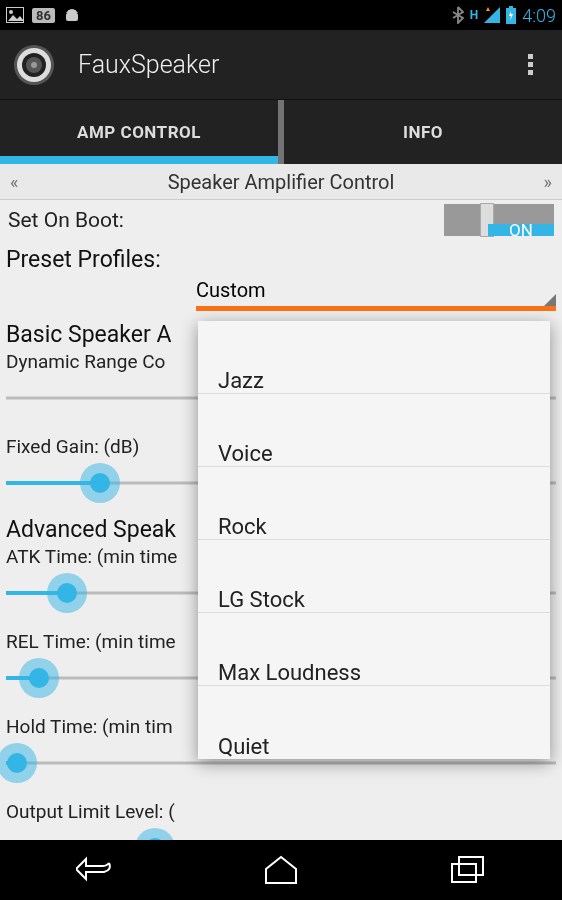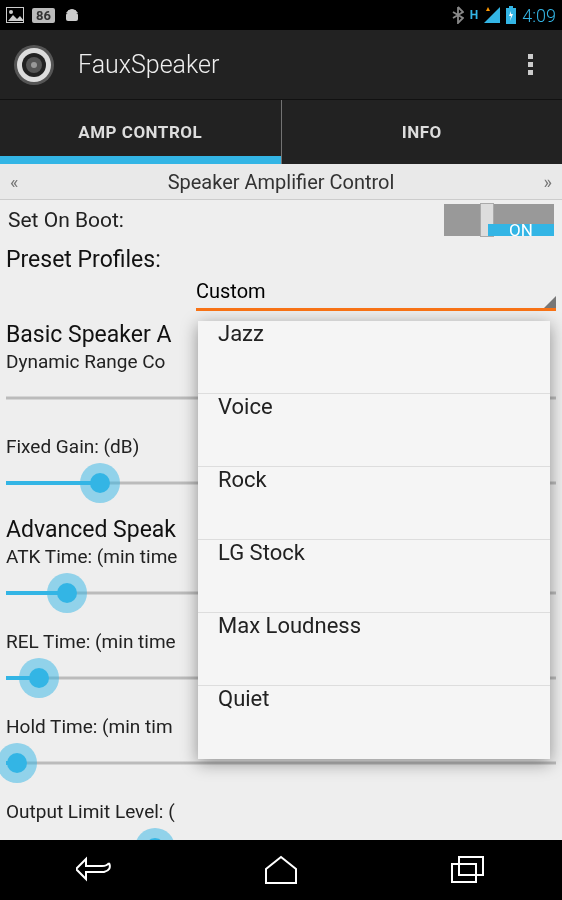--- a/index.html
+++ b/index.html
@@ -65,21 +65,21 @@
   }
   .tab {
     flex: 1;
     display: flex;
     align-items: center;
     justify-content: center;
     color: #ddd;
     font-size: 17px;
     font-weight: bold;
     letter-spacing: 0.5px;
-    border-right: 1px solid #737373;
+    border-right: 6px solid #737373;
     position: relative;
   }
   .tab:last-child { border-right: none; }
   .tab.selected::after {
     content: "";
     position: absolute;
     left: 0; right: 0; bottom: 0;
     height: 8px;
     background: #33B5E5;
   }
@@ -134,21 +134,21 @@
     border: 1px solid #aaa;
   }
   .section-title {
     font-size: 23px;
     color: #111;
     margin-top: 6px;
   }
   .spinner {
     margin-left: 190px;
     height: 38px;
-    border-bottom: 3px solid #f97316;
+    border-bottom: 5px solid #f97316;
     font-size: 20px;
     display:flex; align-items:center;
     position:relative;
   }
   .spinner::after {
     content:"";
     position:absolute;
     right:0; bottom:0;
     width:0;height:0;
     border-left:12px solid transparent;
@@ -211,21 +211,21 @@
     left: 198px;
     top: 321px;
     width: 352px;
     background: #f5f5f5;
     box-shadow: 0 4px 16px rgba(0,0,0,0.4);
     z-index: 50;
   }
   .dropdown-item {
     height: 73px;
     display: flex;
-    align-items: flex-start;
+    align-items: flex-end;
     padding: 0 20px;
     font-size: 22px;
     color: #222;
     border-bottom: 1px solid #ddd;
   }
   .dropdown-item:last-child { border-bottom: none; }
   
   .nav-bar {
     position: absolute;
     left:0; right:0; bottom:0;

